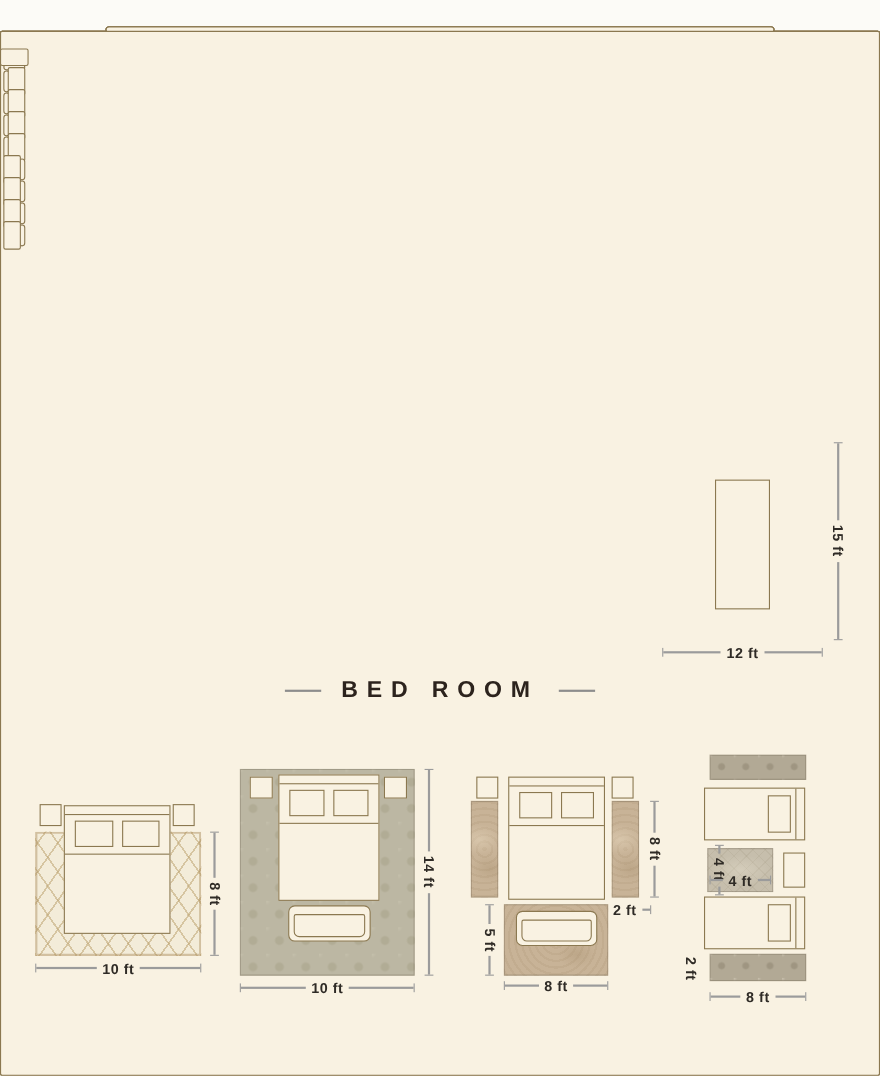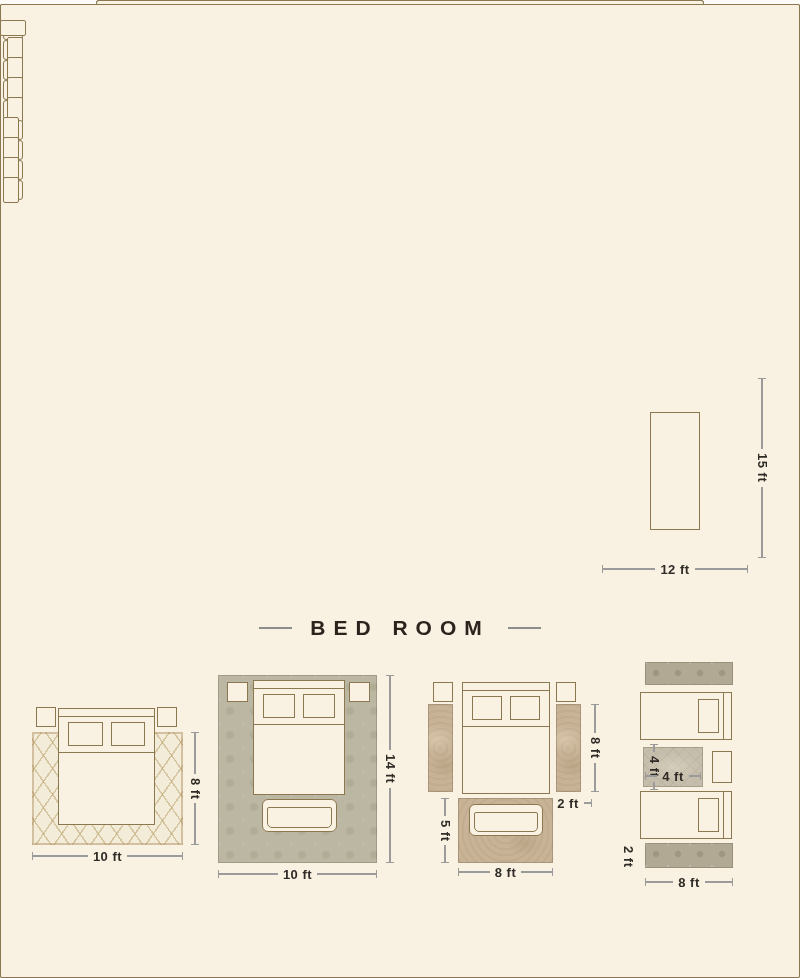--- a/index.html
+++ b/index.html
@@ -1,17 +1,17 @@
 <!DOCTYPE html>
 <html><head>
 <meta charset="utf-8">
 <style>
   html,body{margin:0;padding:0;background:#ffffff;font-family:"Liberation Sans",sans-serif;}
   .canvas{position:relative;width:800px;height:978px;margin:0 auto;background:#fcfbf7;overflow:hidden;}
-  .group{position:absolute;inset:0;}
+  .group{position:absolute;inset:0;margin-top:24px;}
 
   
   .sec-title{position:absolute;left:0;right:0;display:flex;align-items:center;justify-content:center;gap:18px;}
   .sec-title h2{margin:0;font-weight:700;font-size:21px;letter-spacing:8px;color:#2c231d;white-space:nowrap;}
   .dash{width:33px;height:2px;background:#8d8d8d;}
 
   
   .rug{position:absolute;box-shadow:inset 0 0 0 1px rgba(90,80,60,.28);}
   .rug-marble{background:
     radial-gradient(ellipse 45px 22px at 25% 75%, #d8d2c0 0%, rgba(216,210,192,0) 70%),

